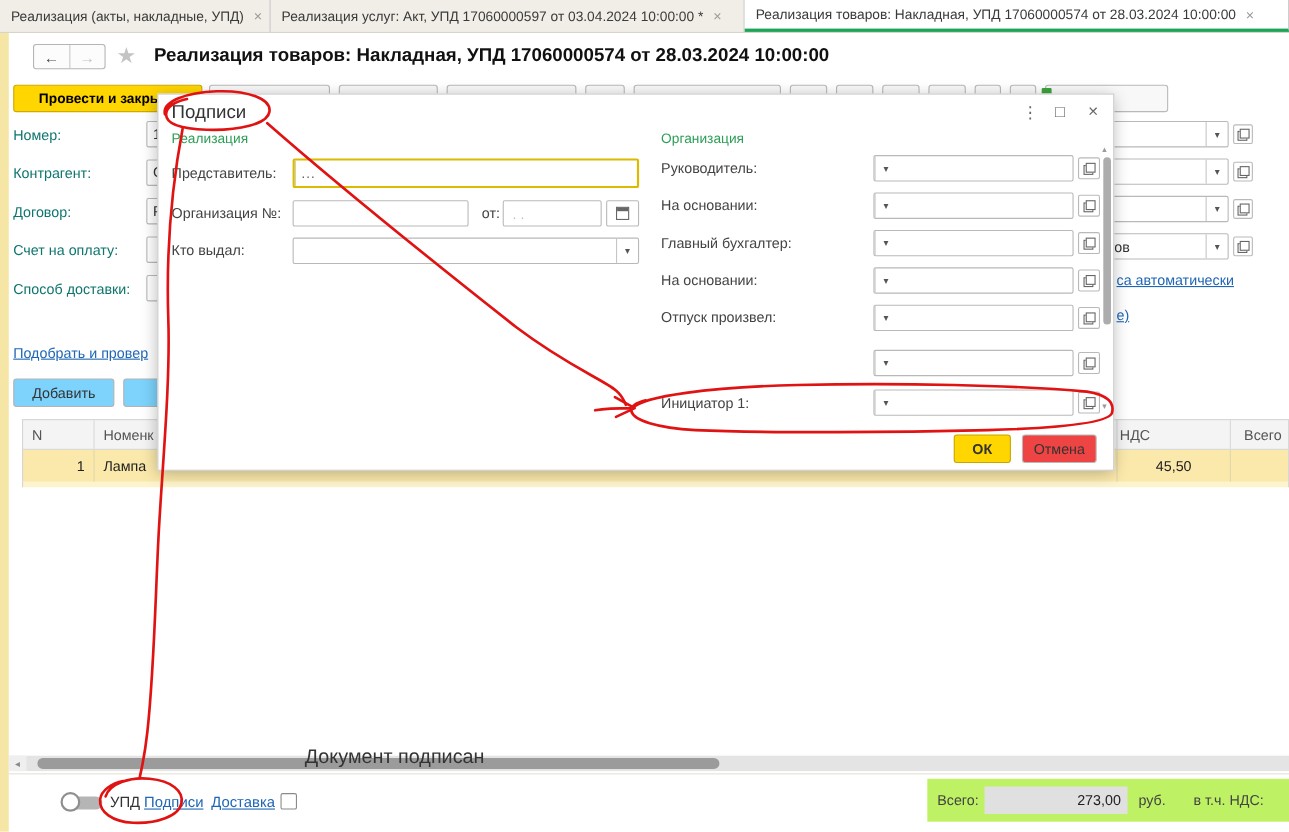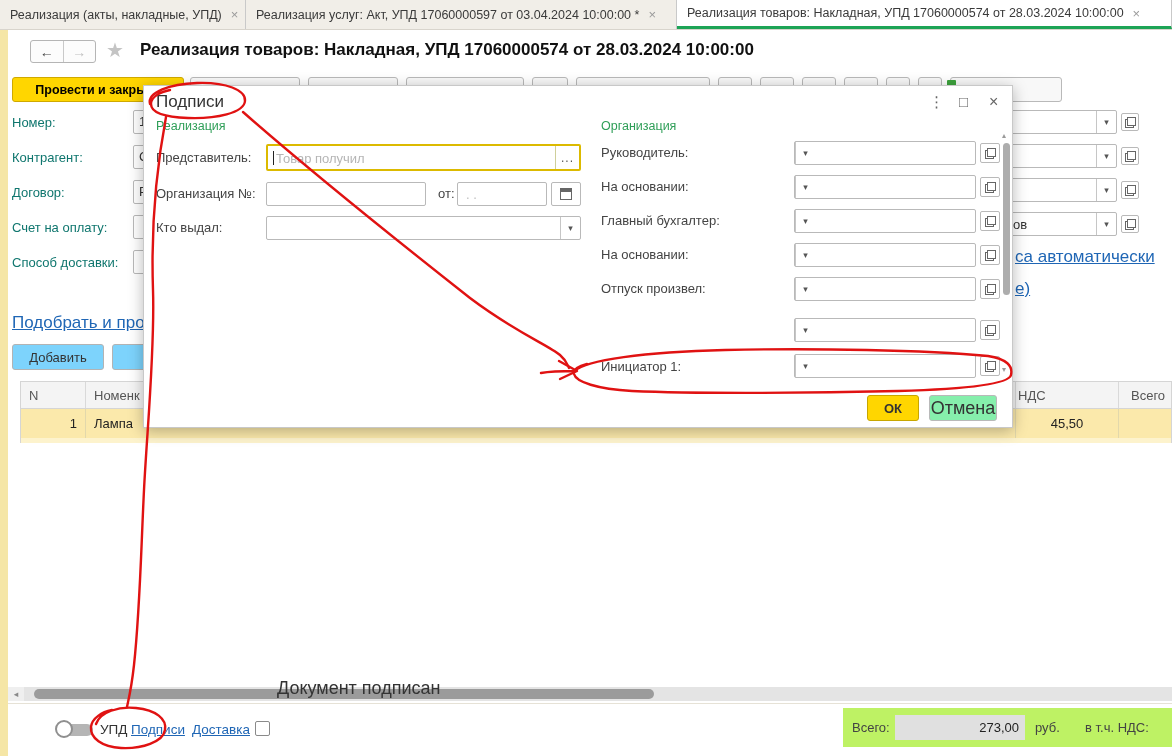--- a/index.html
+++ b/index.html
@@ -19,21 +19,21 @@
   .navbtn.fwd{color:#c0c0c0}
   .star{position:absolute;left:106px;top:38px;font-size:20px;color:#c4c4c4}
   .ptitle{position:absolute;left:140px;top:40px;font-size:17px;font-weight:bold;color:#111;white-space:nowrap}
   
   .btn-yellow{position:absolute;left:12px;top:77px;width:172px;height:25px;background:var(--accent-yellow);border:1px solid #cfa900;border-radius:3px;font-weight:bold;font-size:12.5px;color:#000;display:flex;align-items:center;justify-content:center}
   .tb-part{position:absolute;top:77px;height:25px;background:#f8f8f8;border:1px solid #b9b9b9;border-radius:3px}
   .tb-green{position:absolute;left:947px;top:80px;width:9px;height:6px;background:#3da33d;border-radius:1px}
   
   .flabel{position:absolute;left:12px;font-size:13px;color:#0f766e;white-space:nowrap}
   .ffrag{position:absolute;left:133px;width:80px;height:24px;border:1px solid #b9b9b9;border-radius:2px;background:#fff;font-size:13px;padding:3px 0 0 5px;color:#333}
-  .link{color:var(--link);text-decoration:underline;font-size:17px;white-space:nowrap}
+  .link{color:var(--link);text-decoration:underline;font-size:13px;white-space:nowrap}
   .btn-gray{background:#7dd3fc;border:1px solid #b3b3b3;border-radius:3px;font-size:13px;color:#333;display:flex;align-items:center;justify-content:center}
   
   .rrow{position:absolute;height:24px}
   .rinput{position:absolute;left:0;top:0;width:122px;height:24px;border:1px solid #b9b9b9;border-radius:2px;background:#fff;display:flex}
   .rinput .txt{flex:1;padding:4px 0 0 4px;font-size:13px;color:#333;overflow:hidden}
   .ddcell{width:20px;border-left:1px solid #c6c6c6;display:flex;align-items:center;justify-content:center;color:#555;font-size:9px}
   .openbtn{position:absolute;left:126px;top:3px;width:18px;height:18px;border:1px solid #b9b9b9;border-radius:2px;background:#fff;display:flex;align-items:center;justify-content:center}
   .open-ic{position:relative;width:11px;height:11px;display:inline-block}
   .open-ic::before{content:"";position:absolute;left:0;bottom:0;width:7px;height:7px;border:1px solid #666;background:#fff}
   .open-ic::after{content:"";position:absolute;right:0;top:0;width:7px;height:7px;border:1px solid #666;background:#fff}
@@ -69,21 +69,21 @@
   .mfld{position:absolute;height:24px;border:1px solid #b9b9b9;border-radius:2px;background:#fff;display:flex}
   .mfld .body{flex:1}
   .cal-ic{position:relative;width:12px;height:12px;border:1px solid #666;display:inline-block}
   .cal-ic::before{content:"";position:absolute;left:0;top:0;width:100%;height:3px;background:#666}
   .orow-input{position:absolute;left:650px;width:182px;height:24px;border:1px solid #b9b9b9;border-radius:2px;background:#fff;display:flex}
   .orow-open{position:absolute;left:836px;width:20px;height:20px;border:1px solid #b9b9b9;border-radius:2px;background:#fff;display:flex;align-items:center;justify-content:center}
   .msb-up{position:absolute;left:858px;top:45px;width:10px;font-size:8px;color:#9a9a9a}
   .msb-thumb{position:absolute;left:859px;top:57px;width:7px;height:152px;background:#adadad;border-radius:4px}
   .msb-down{position:absolute;left:858px;top:279px;width:10px;font-size:8px;color:#9a9a9a}
   .btn-ok{position:absolute;left:723px;top:309px;width:52px;height:26px;background:var(--accent-yellow);border:1px solid #c7a600;border-radius:3px;font-weight:bold;font-size:13px;display:flex;align-items:center;justify-content:center}
-  .btn-cancel{position:absolute;left:785px;top:309px;width:68px;height:26px;background:#86efac;border:1px solid #b9b9b9;border-radius:3px;font-size:18px;color:#333;display:flex;align-items:center;justify-content:center}
+  .btn-cancel{position:absolute;left:785px;top:309px;width:68px;height:26px;background:#ef4444;border:1px solid #b9b9b9;border-radius:3px;font-size:13px;color:#333;display:flex;align-items:center;justify-content:center}
   
   .anno{position:absolute;left:0;top:0;width:1172px;height:756px;z-index:100;pointer-events:none}
   .anno path{fill:none;stroke:var(--annotation);stroke-width:2.4;stroke-linecap:round;stroke-linejoin:round}
 </style>
 </head>
 <body>
 
 <div class="tabbar">
   <div class="tab" style="width:246px">
     <span>Реализация (акты, накладные, УПД)</span>
@@ -216,21 +216,20 @@
   <div class="mtitle">Подписи</div>
   <div class="mctl" style="left:785px">⋮</div>
   <div class="mctl" style="left:815px">□</div>
   <div class="mctl" style="left:845px;font-size:16px">×</div>
 
   <div class="msec" style="left:12px;top:33px">Реализация</div>
   <div class="msec" style="left:457px;top:33px">Организация</div>
 
   <div class="mlabel" style="left:12px;top:64px">Представитель:</div>
   <div class="goldfld">
-    <span class="ph"><span class="caret"></span><span>Товар получил</span></span>
     <span class="morecell">...</span>
   </div>
 
   <div class="mlabel" style="left:12px;top:100px">Организация №:</div>
   <div class="mfld" style="left:122px;top:96px;width:160px">
       <span class="body"></span>
     </div>
   <div class="mlabel" style="left:294px;top:100px">от:</div>
   <div class="mfld" style="left:313px;top:96px;width:90px">
       <span class="body" style="padding:4px 0 0 8px;color:#c0c0c0;font-size:13px">.  .</span>

